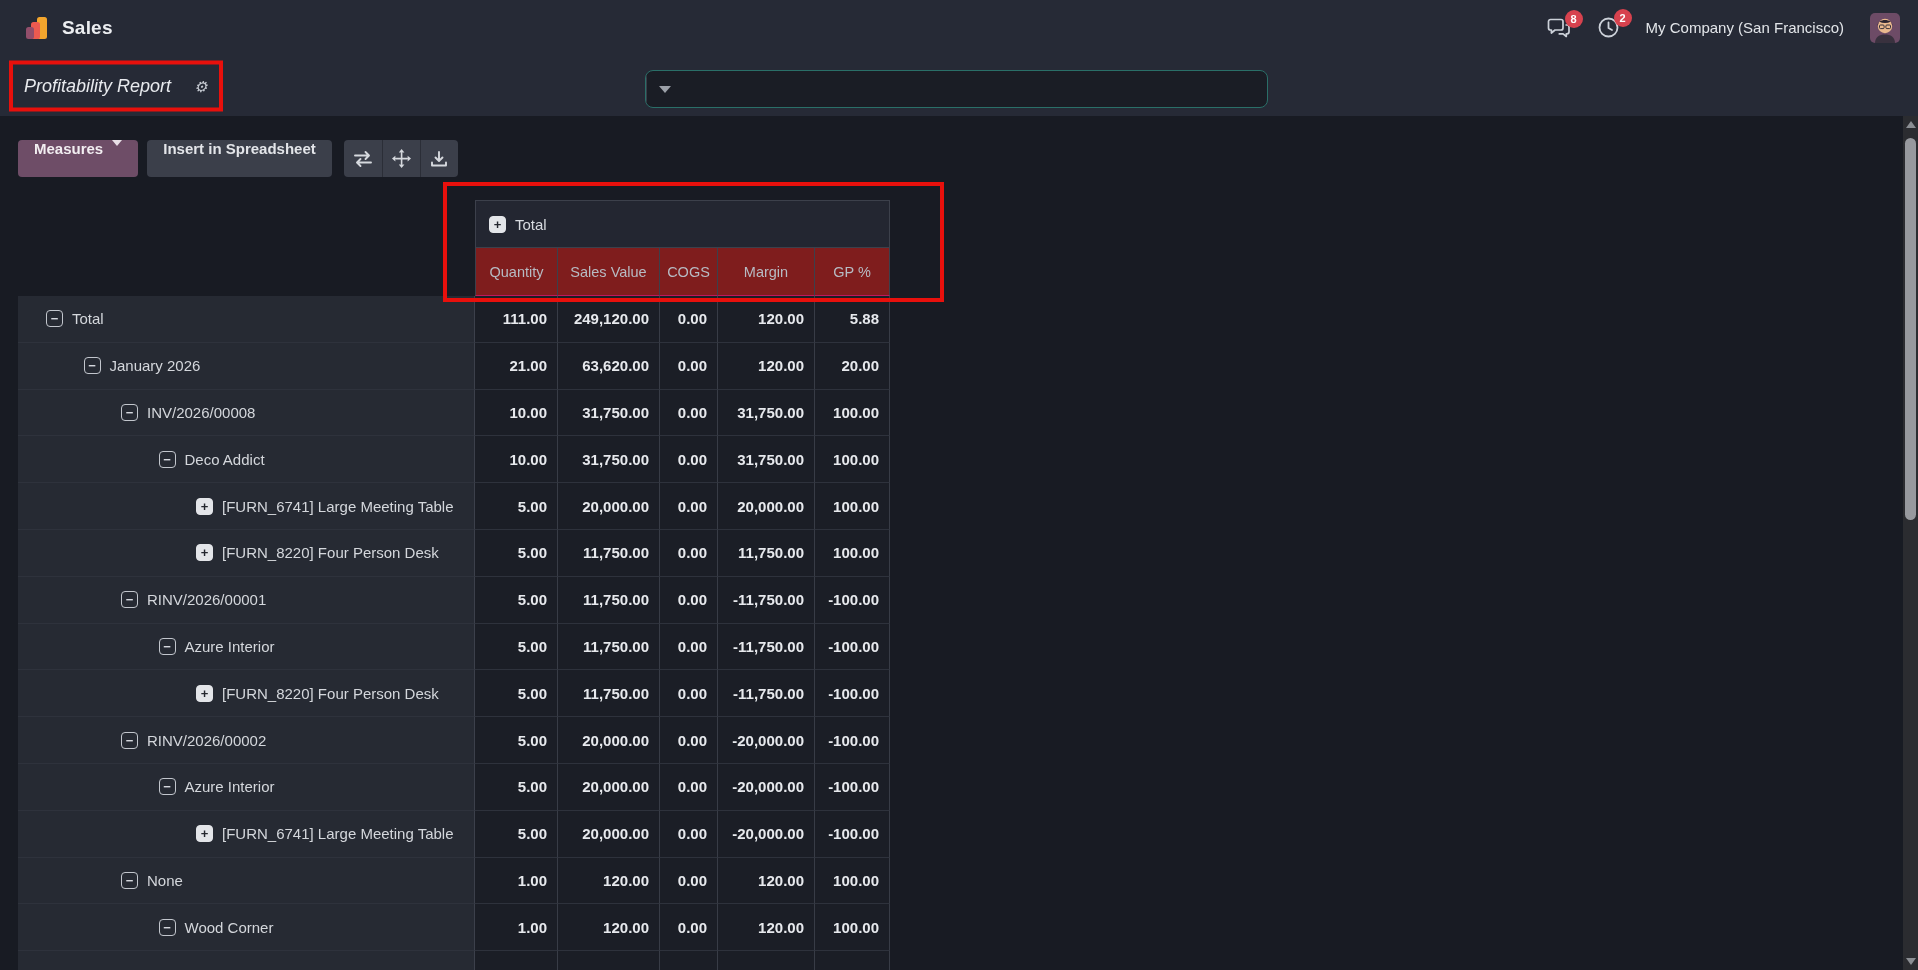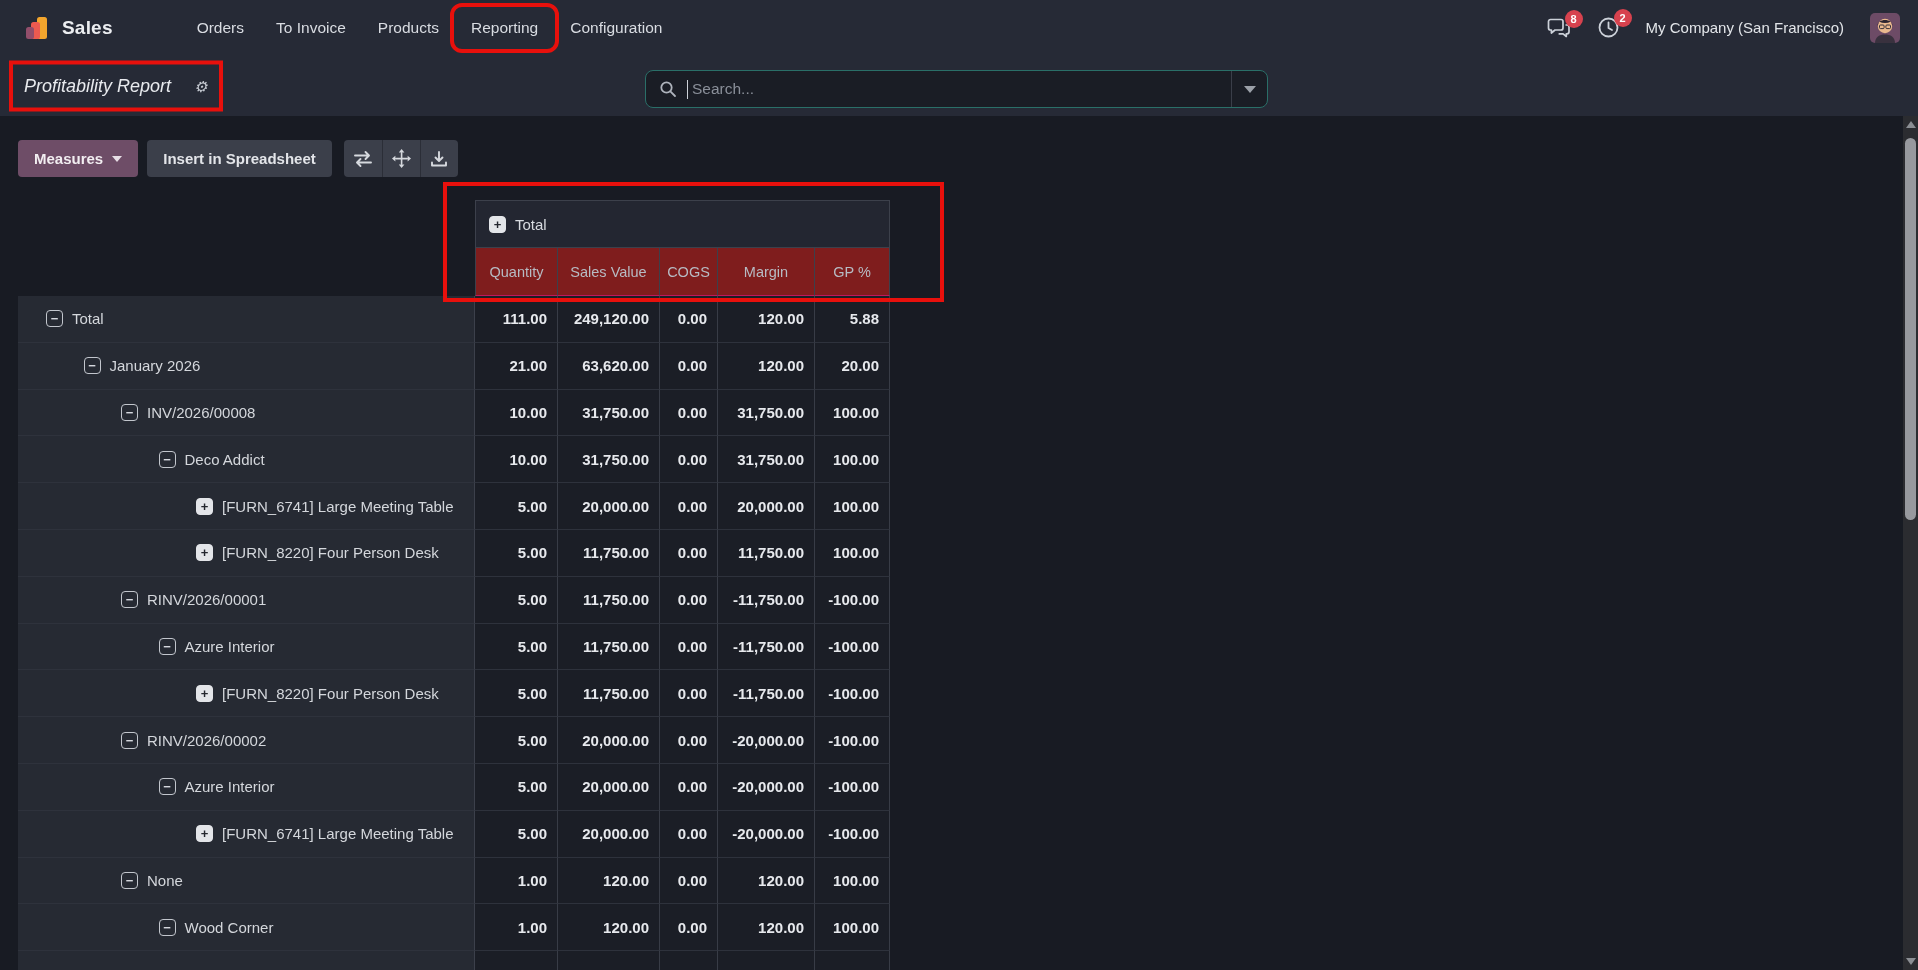--- a/index.html
+++ b/index.html
@@ -36,21 +36,21 @@
   .search-main { flex:1; display:flex; align-items:center; padding-left:13px; gap:4px; cursor:text; }
   .caret-line { width:1px; height:19px; background:#cdd1d8; margin-left:6px; }
   .search-placeholder { color:#8a8f99; font-size:15.5px; }
   .search-toggle { width:36px; border-left:1px solid #3a3e49; display:flex; align-items:center;
                    justify-content:center; cursor:pointer; }
   .tri-down { width:0; height:0; border-left:6px solid transparent; border-right:6px solid transparent;
               border-top:7px solid #9ba0a8; }
 
   
   .toolbar { position:absolute; left:18px; top:140px; height:37px; display:flex; align-items:center; gap:9px; z-index:3; }
-  .btn { height:37px; display:flex; align-items:center; gap:9px; padding:0 16px; border-radius:4px;
+  .btn { height:37px; display:flex; align-items:flex-start; gap:9px; padding:0 16px; border-radius:4px;
          font-size:15px; font-weight:700; cursor:pointer; border:none; }
   .btn-measures { background:#6e4d67; color:#f2eef1; }
   .btn-caret { width:0; height:0; border-left:5px solid transparent; border-right:5px solid transparent;
                border-top:6px solid #e8dfe6; }
   .btn-secondary { background:#3b3f4a; color:#e3e5e9; }
   .icon-group { display:flex; height:37px; background:#3b3f4a; border-radius:4px; overflow:hidden; margin-left:3px; }
   .icon-group .ibtn { width:38px; display:flex; align-items:center; justify-content:center; cursor:pointer; }
   .icon-group .ibtn + .ibtn { border-left:1px solid #2b2e37; }
 
   
@@ -101,27 +101,20 @@
   <div class="brand">
     <span>
       <svg width="26" height="26" viewBox="0 0 26 26">
         <rect x="13" y="2" width="10" height="22" rx="2.5" fill="#f3a52d"></rect>
         <rect x="7" y="7" width="9" height="17" rx="2.5" fill="#ec5a50"></rect>
         <rect x="2" y="12" width="8" height="12" rx="2.5" fill="#924e6b"></rect>
       </svg>
     </span>
     <span class="brand-name">Sales</span>
   </div>
-  <div class="nav-items">
-    <div class="nav-item">Orders</div>
-    <div class="nav-item">To Invoice</div>
-    <div class="nav-item">Products</div>
-    <div class="nav-item red-outline-nav">Reporting</div>
-    <div class="nav-item">Configuration</div>
-  </div>
   <div class="nav-right">
     <div class="icon-btn">
       <span>
         <svg width="24" height="22" viewBox="0 0 24 22" fill="none" stroke="#ccd1d9" stroke-width="1.7" stroke-linejoin="round">
           <path d="M3.5 2.5 h10.5 a2 2 0 0 1 2 2 v6.5 a2 2 0 0 1 -2 2 H8 l-3.6 3 v-3 h-0.9 a2 2 0 0 1 -2 -2 V4.5 a2 2 0 0 1 2 -2 z"></path>
           <path d="M18.5 8 h1.5 a2 2 0 0 1 2 2 v4.8 a2 2 0 0 1 -2 2 h-0.7 v2.7 l-3.2 -2.7 h-4.5"></path>
         </svg>
       </span>
       <span class="badge">8</span>
     </div>
@@ -147,30 +140,20 @@
     </div>
   </div>
 </div>
 
 <div class="control-panel">
   <div class="title-box">
     <span class="page-title">Profitability Report</span>
     <span class="gear">⚙</span>
   </div>
   <div class="searchbar">
-    <div class="search-main">
-      <span>
-        <svg width="18" height="18" viewBox="0 0 18 18" fill="none" stroke="#aeb3bc" stroke-width="1.8" stroke-linecap="round">
-          <circle cx="7.5" cy="7.5" r="5.2"></circle>
-          <path d="M11.6 11.6 L16 16"></path>
-        </svg>
-      </span>
-      <span class="caret-line"></span>
-      <span class="search-placeholder">Search...</span>
-    </div>
     <div class="search-toggle">
       <span class="tri-down"></span>
     </div>
   </div>
 </div>
 
 <div class="toolbar">
   <button class="btn btn-measures">
     <span>Measures</span>
     <span class="btn-caret"></span>

